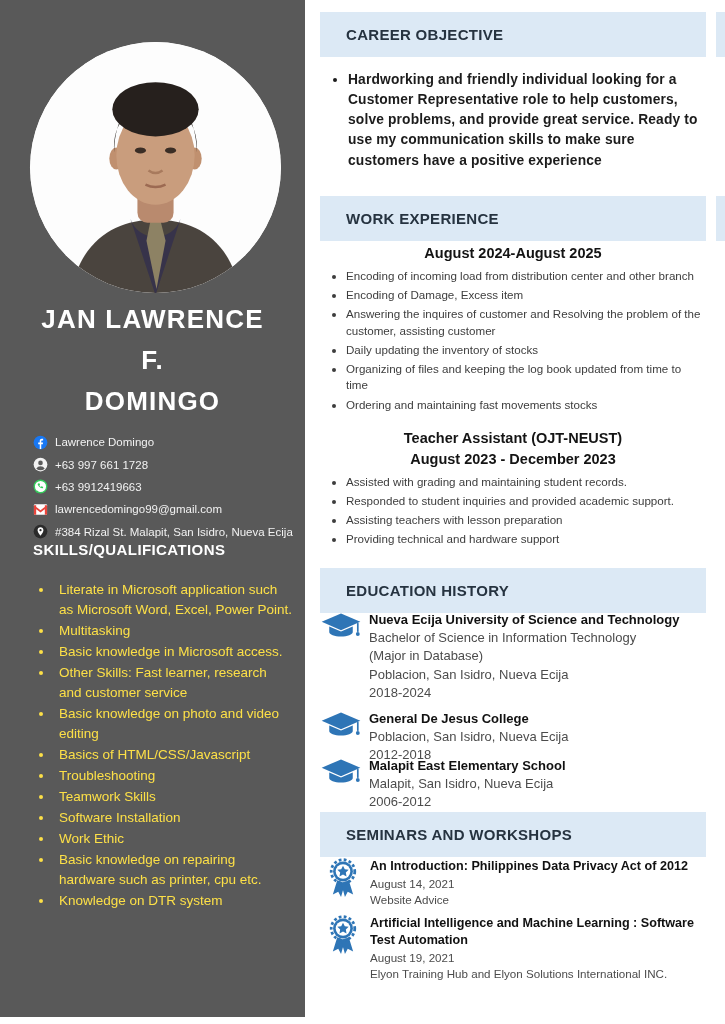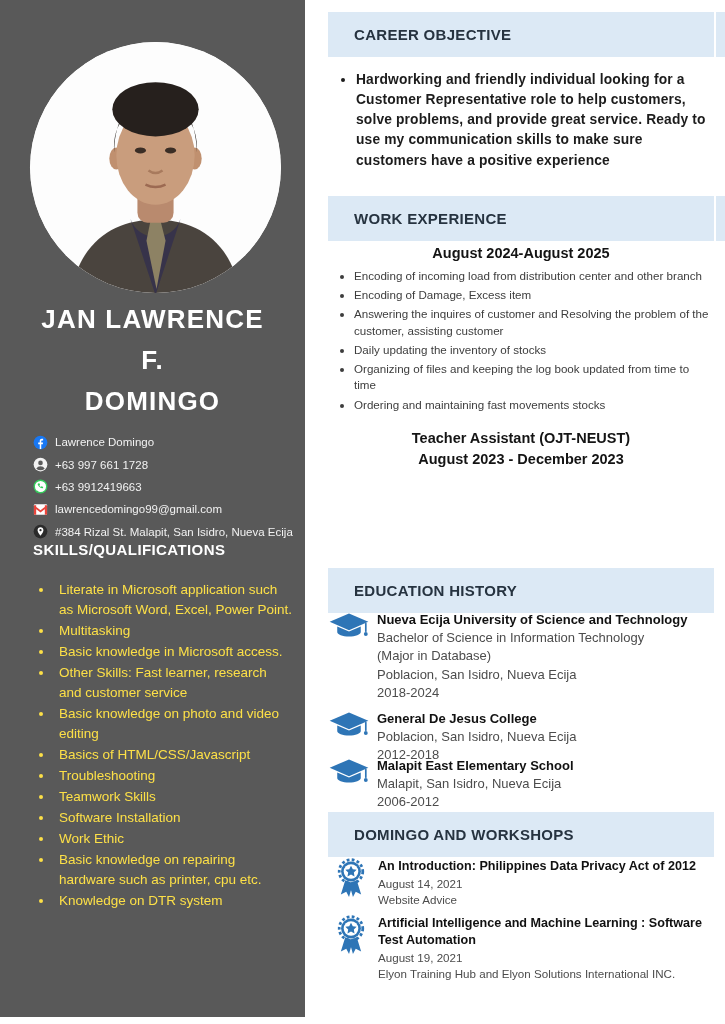--- a/index.html
+++ b/index.html
@@ -17,21 +17,21 @@
   .contact-list{position:absolute;top:431px;left:33px;right:4px;margin:0;padding:0;list-style:none;}
   .contact-list li{display:flex;align-items:center;gap:7px;height:22.4px;font-size:11.5px;color:#f2f2f2;white-space:nowrap;}
   .cicon{flex:0 0 15px;width:15px;height:15px;display:inline-flex;}
   .cicon svg{width:15px;height:15px;display:block;}
   .skills-heading{position:absolute;top:541px;left:33px;margin:0;font-size:15px;font-weight:bold;
     letter-spacing:0.4px;color:#fff;}
   .skills-list{position:absolute;top:580px;left:33px;right:8px;margin:0;padding:0 4px 0 21px;
     font-size:13.5px;line-height:1.48;color:#fde047;}
   .skills-list li{margin-bottom:1px;padding-left:5px;}
   
-  .main{position:absolute;left:328px;top:0;width:386px;height:756px;}
+  .main{position:absolute;left:320px;top:0;width:386px;height:756px;}
   .band{position:absolute;left:0;width:386px;height:45px;background:var(--band-bg,#dce9f5);
     display:flex;align-items:center;padding-left:26px;box-sizing:border-box;}
   .band h2{margin:0;font-size:15px;font-weight:bold;letter-spacing:0.3px;color:#263340;}
   .band-sliver{position:absolute;right:0;width:9px;background:var(--band-bg,#dce9f5);}
   .sliver-1{top:12px;height:45px;}
   .sliver-2{top:196px;height:45px;}
   .band-objective{top:12px;}
   .band-work{top:196px;}
   .band-edu{top:568px;}
   .band-sem{top:812px;}
@@ -181,20 +181,26 @@
         <li>Answering the inquires of customer and Resolving the problem of the customer, assisting customer</li>
         <li>Daily updating the inventory of stocks</li>
         <li>Organizing of files and keeping the log book updated from time to time</li>
         <li>Ordering and maintaining fast movements stocks</li>
       </ul>
     </section>
 
     <section class="job job-2">
       <h3 class="job-title">Teacher Assistant (OJT-NEUST)</h3>
       <div class="job-dates">August 2023 - December 2023</div>
+      <ul class="job-bullets">
+        <li>Assisted with grading and maintaining student records.</li>
+        <li>Responded to student inquiries and provided academic support.</li>
+        <li>Assisting teachers with lesson preparation</li>
+        <li>Providing technical and hardware support</li>
+      </ul>
     </section>
 
     <div class="band band-edu">
       <h2>EDUCATION HISTORY</h2>
     </div>
 
     <div class="edu-entry edu-1">
       <span class="edu-icon">
         <svg viewBox="0 0 50 34">
             <path fill="#2e75b6" d="M25 2 2 12l23 10 23-10z"></path>
@@ -238,21 +244,21 @@
           </svg>
       </span>
       <div class="edu-text">
         <div class="edu-school">Malapit East Elementary School</div>
         <div>Malapit, San Isidro, Nueva Ecija</div>
         <div>2006-2012</div>
       </div>
     </div>
 
     <div class="band band-sem">
-      <h2>DOMINGO AND WORKSHOPS</h2>
+      <h2>SEMINARS AND WORKSHOPS</h2>
     </div>
 
     <div class="sem-entry sem-1">
       <span class="sem-icon">
         <svg viewBox="0 0 26 36">
             <path fill="#2e75b6" d="M8 19 4.2 31.5l4.7-2.5 2.4 4.5 3.4-11.8z"></path>
             <path fill="#2e75b6" d="M18 19 21.8 31.5l-4.7-2.5-2.4 4.5-3.4-11.8z"></path>
             <circle cx="13" cy="11.5" r="10.2" fill="none" stroke="#2e75b6" stroke-width="2.4" stroke-dasharray="2.4 2.0"></circle>
             <circle cx="13" cy="11.5" r="8.6" fill="#2e75b6"></circle>
             <circle cx="13" cy="11.5" r="6.3" fill="#fff"></circle>

